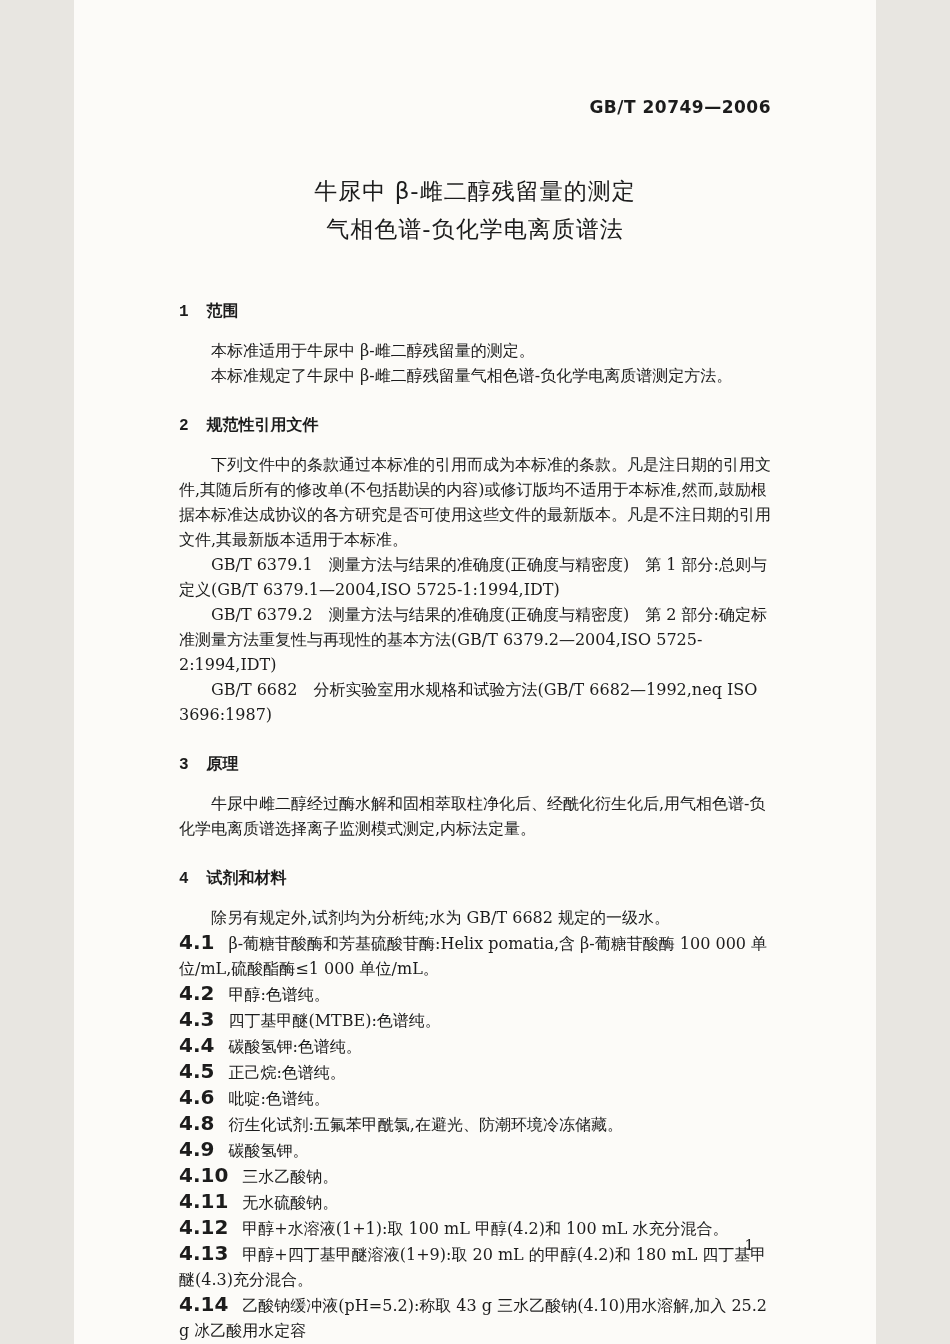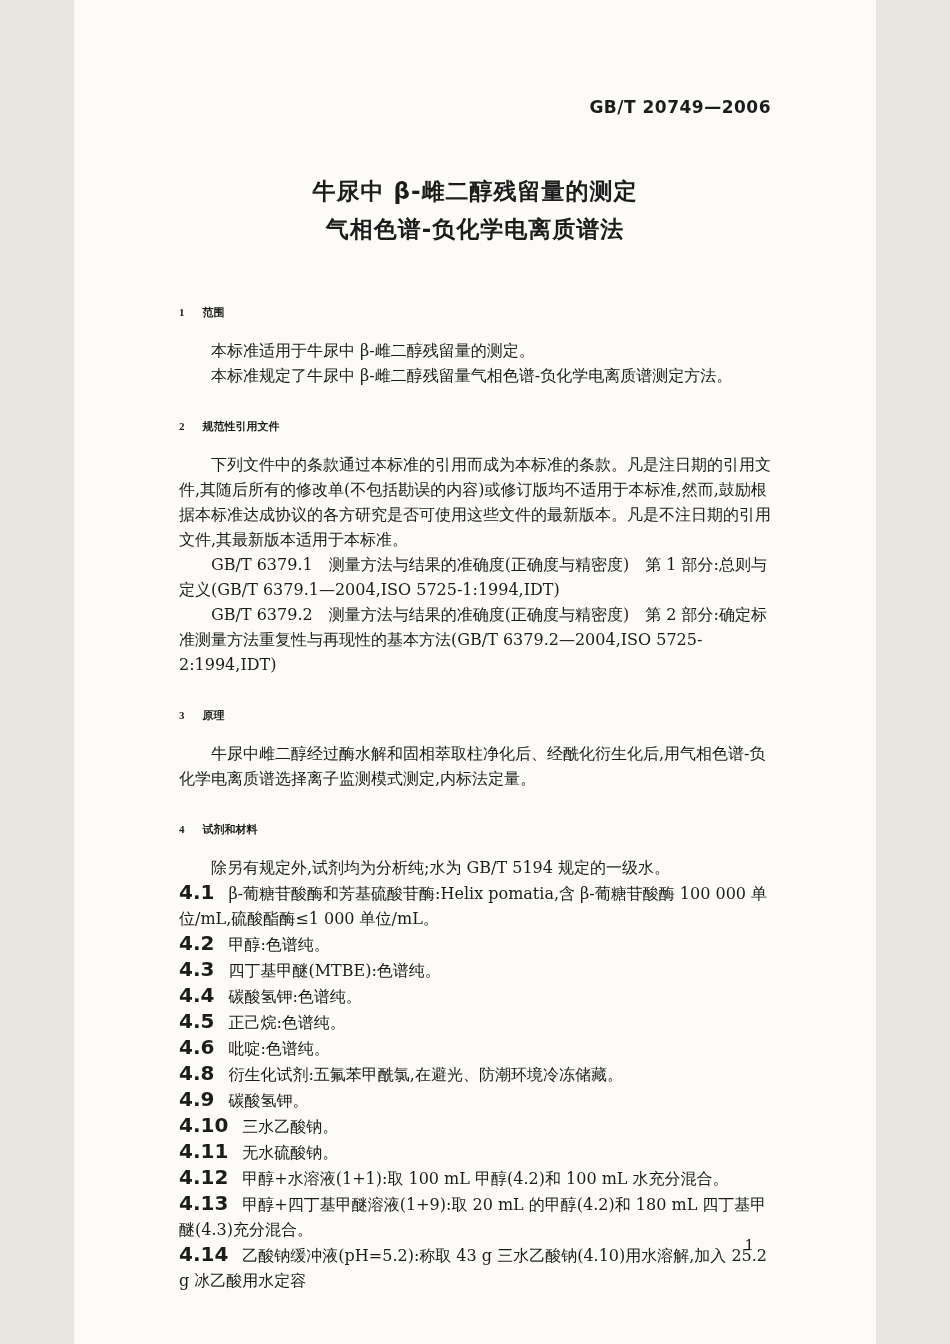--- a/index.html
+++ b/index.html
@@ -26,29 +26,29 @@
     font-weight: bold;
     font-size: 17px;
     letter-spacing: 0.5px;
     line-height: 22px;
   }
   .doc-title {
     margin-top: 54px;
     margin-bottom: 52px;
     text-align: center;
     font-family: "DejaVu Sans", "Liberation Sans", sans-serif;
-    font-weight: bold;
+    font-weight: normal;
     font-size: 23px;
     line-height: 38px;
     letter-spacing: 1px;
   }
   .sec-heading {
-    font-family: Liberation Serif, serif;
+    font-family: Liberation Mono, monospace;
     font-weight: bold;
-    font-size: 11px;
+    font-size: 16px;
     line-height: 24px;
     margin: 26px 0 14px 0;
   }
   .sec-num { margin-right: 18px; }
   .body-para {
     margin: 0;
     text-indent: 2em;
   }
   .item { margin: 0; }
   .item-num {
@@ -84,34 +84,35 @@
     <p class="body-para">本标准规定了牛尿中 β-雌二醇残留量气相色谱-负化学电离质谱测定方法。</p>
   </div>
 
   <div class="section">
     <div class="sec-heading">
       <span class="sec-num">2</span><span class="sec-title">规范性引用文件</span>
     </div>
     <p class="body-para">下列文件中的条款通过本标准的引用而成为本标准的条款。凡是注日期的引用文件,其随后所有的修改单(不包括勘误的内容)或修订版均不适用于本标准,然而,鼓励根据本标准达成协议的各方研究是否可使用这些文件的最新版本。凡是不注日期的引用文件,其最新版本适用于本标准。</p>
     <p class="body-para">GB/T 6379.1　测量方法与结果的准确度(正确度与精密度)　第 1 部分:总则与定义(GB/T 6379.1—2004,ISO 5725-1:1994,IDT)</p>
     <p class="body-para">GB/T 6379.2　测量方法与结果的准确度(正确度与精密度)　第 2 部分:确定标准测量方法重复性与再现性的基本方法(GB/T 6379.2—2004,ISO 5725-2:1994,IDT)</p>
+    <p class="body-para">GB/T 6682　分析实验室用水规格和试验方法(GB/T 6682—1992,neq ISO 3696:1987)</p>
   </div>
 
   <div class="section">
     <div class="sec-heading">
       <span class="sec-num">3</span><span class="sec-title">原理</span>
     </div>
     <p class="body-para">牛尿中雌二醇经过酶水解和固相萃取柱净化后、经酰化衍生化后,用气相色谱-负化学电离质谱选择离子监测模式测定,内标法定量。</p>
   </div>
 
   <div class="section">
     <div class="sec-heading">
       <span class="sec-num">4</span><span class="sec-title">试剂和材料</span>
     </div>
-    <p class="body-para">除另有规定外,试剂均为分析纯;水为 GB/T 5194 规定的一级水。</p>
+    <p class="body-para">除另有规定外,试剂均为分析纯;水为 GB/T 6682 规定的一级水。</p>
 
     <p class="item"><span class="item-num">4.1</span><span class="item-text">β-葡糖苷酸酶和芳基硫酸苷酶:Helix pomatia,含 β-葡糖苷酸酶 100 000 单位/mL,硫酸酯酶≤1 000 单位/mL。</span></p>
     <p class="item"><span class="item-num">4.2</span><span class="item-text">甲醇:色谱纯。</span></p>
     <p class="item"><span class="item-num">4.3</span><span class="item-text">四丁基甲醚(MTBE):色谱纯。</span></p>
     <p class="item"><span class="item-num">4.4</span><span class="item-text">碳酸氢钾:色谱纯。</span></p>
     <p class="item"><span class="item-num">4.5</span><span class="item-text">正己烷:色谱纯。</span></p>
     <p class="item"><span class="item-num">4.6</span><span class="item-text">吡啶:色谱纯。</span></p>
     <p class="item"><span class="item-num">4.8</span><span class="item-text">衍生化试剂:五氟苯甲酰氯,在避光、防潮环境冷冻储藏。</span></p>
     <p class="item"><span class="item-num">4.9</span><span class="item-text">碳酸氢钾。</span></p>
     <p class="item"><span class="item-num">4.10</span><span class="item-text">三水乙酸钠。</span></p>

